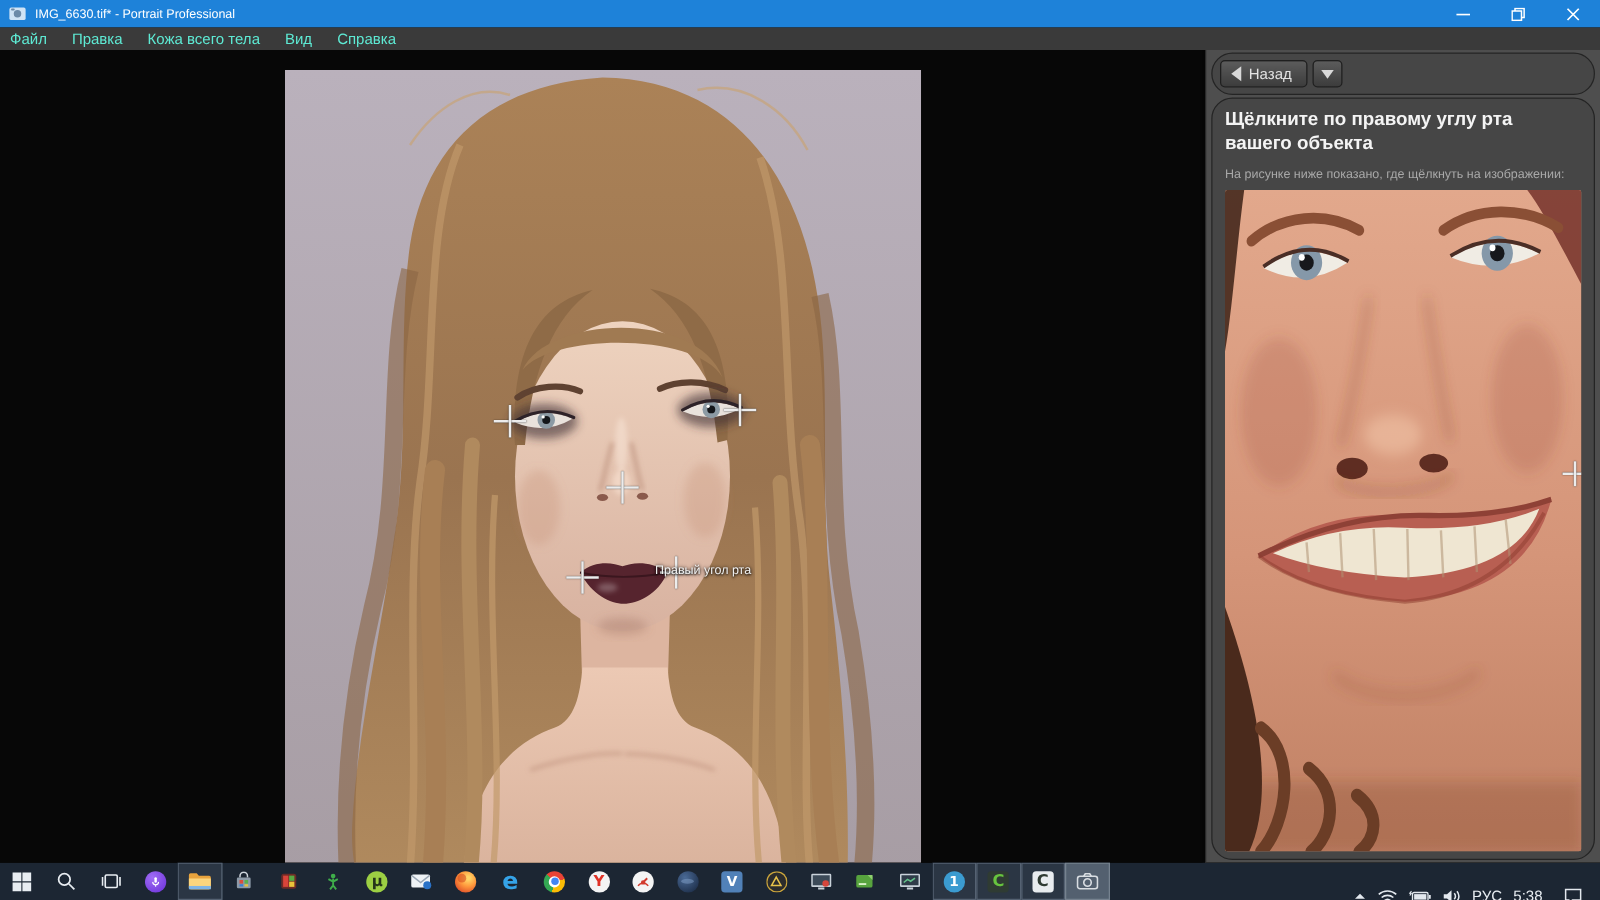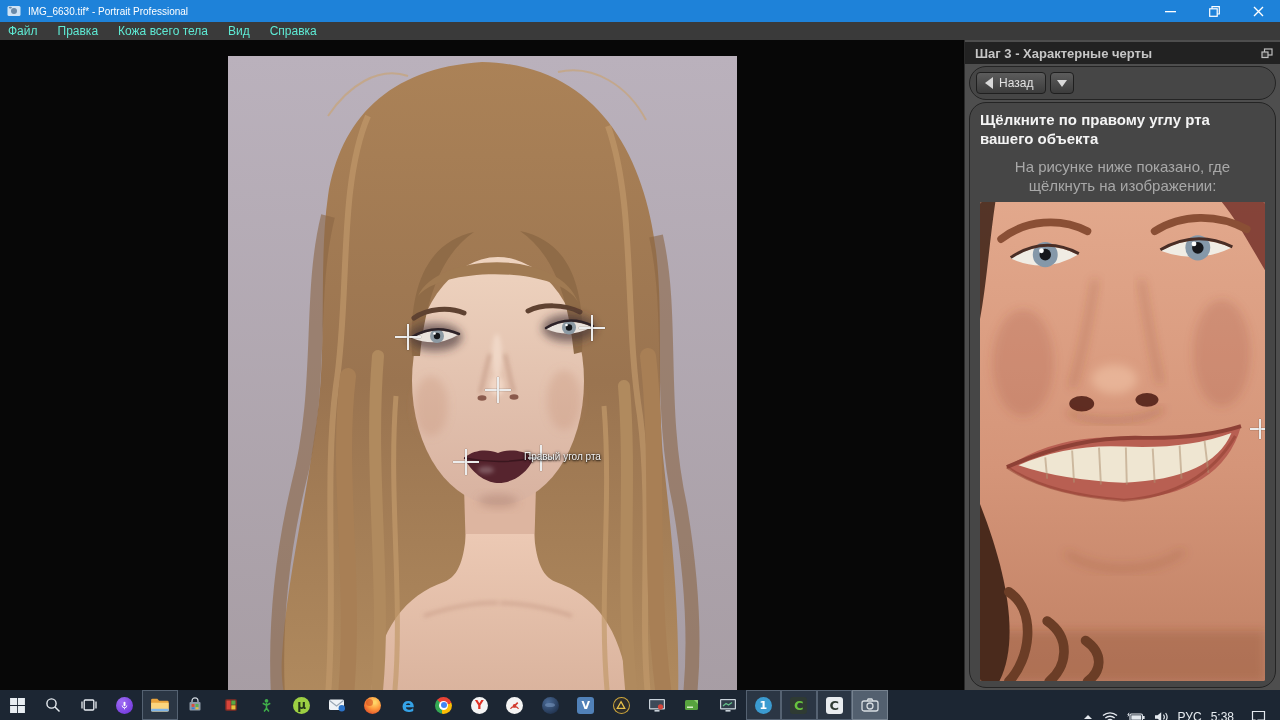--- a/index.html
+++ b/index.html
@@ -43,21 +43,21 @@
   .toolbar-box { padding:5px 6px; display:flex; gap:4px; align-items:center; }
   .back-btn { display:inline-flex; align-items:center; gap:6px; height:22px; padding:0 12px 0 8px;
     background:linear-gradient(#5c5c5c,#3c3c3c); border:1px solid #1f1f1f; border-radius:4px;
     color:#e2e2e2; font-size:12px; font-family:"Liberation Sans",sans-serif; cursor:default; }
   .drop-btn { width:24px; height:22px; display:inline-flex; align-items:center; justify-content:center;
     background:linear-gradient(#5c5c5c,#3c3c3c); border:1px solid #1f1f1f; border-radius:4px; cursor:default; }
   .tri-left { width:0; height:0; border-top:6px solid transparent; border-bottom:6px solid transparent; border-right:8px solid #d9d9d9; }
   .tri-down { width:0; height:0; border-left:5px solid transparent; border-right:5px solid transparent; border-top:7px solid #d9d9d9; }
   .content-box { flex:1; margin-bottom:2px; padding:8px 10px 6px 10px; display:flex; flex-direction:column; overflow:hidden; }
   .instr-h { color:#f4f4f4; font-size:15px; line-height:1.25; font-weight:bold; margin-bottom:8px; }
-  .instr-p { color:#a8a8a8; font-size:15px; line-height:1.3; margin-bottom:6px;text-align:center; }
+  .instr-p { color:#a8a8a8; font-size:10px; line-height:1.3; margin-bottom:6px; }
   .example { position:relative; flex:1; border-radius:2px; overflow:hidden; background:#c08366; }
   .example svg { position:absolute; inset:0; width:100%; height:100%; }
 
   
   .taskbar { height:30px; background:var(--c-taskbar,#1c2633); display:flex; align-items:stretch; flex:0 0 auto; }
   .tb-icons { display:flex; align-items:stretch; }
   .tb-slot { width:35.5px; display:flex; align-items:center; justify-content:center; position:relative; }
   .tb-slot.open { background:#2b3644; box-shadow:inset 0 0 0 1px #556272; }
   .tb-slot.active { background:#53606f; box-shadow:inset 0 0 0 1px #76828f; }
   .circ { position:relative; width:17px; height:17px; border-radius:50%; display:inline-flex; align-items:center; justify-content:center; overflow:hidden; }
@@ -199,29 +199,20 @@
         <div class="xhair" style="left:180px; top:281px;"></div>
         <div class="xhair" style="left:364px; top:272px;"></div>
         <div class="xhair" style="left:270px; top:334px;"></div>
         <div class="xhair" style="left:238px; top:406px;"></div>
         <div class="xhair" style="left:313px; top:402px;"></div>
         <div class="marker-tip" style="left:296px; top:395px;">Правый угол рта</div>
       </div>
     </div>
 
     <aside class="panel">
-      <div class="panel-header">
-        <span class="ph-title">Шаг 3 - Характерные черты</span>
-        <span class="undock">
-          <svg width="12" height="11" viewBox="0 0 12 11">
-              <rect x="3.5" y="1" width="7.5" height="6" fill="none" stroke="#bfbfbf" stroke-width="1.2"></rect>
-              <rect x="1" y="4" width="6" height="5.5" fill="#3a3a3a" stroke="#bfbfbf" stroke-width="1.2"></rect>
-            </svg>
-        </span>
-      </div>
       <div class="pbox toolbar-box">
         <button class="back-btn">
           <span class="tri-left"></span>
           <span>Назад</span>
         </button>
         <button class="drop-btn">
           <span class="tri-down"></span>
         </button>
       </div>
       <div class="pbox content-box">

